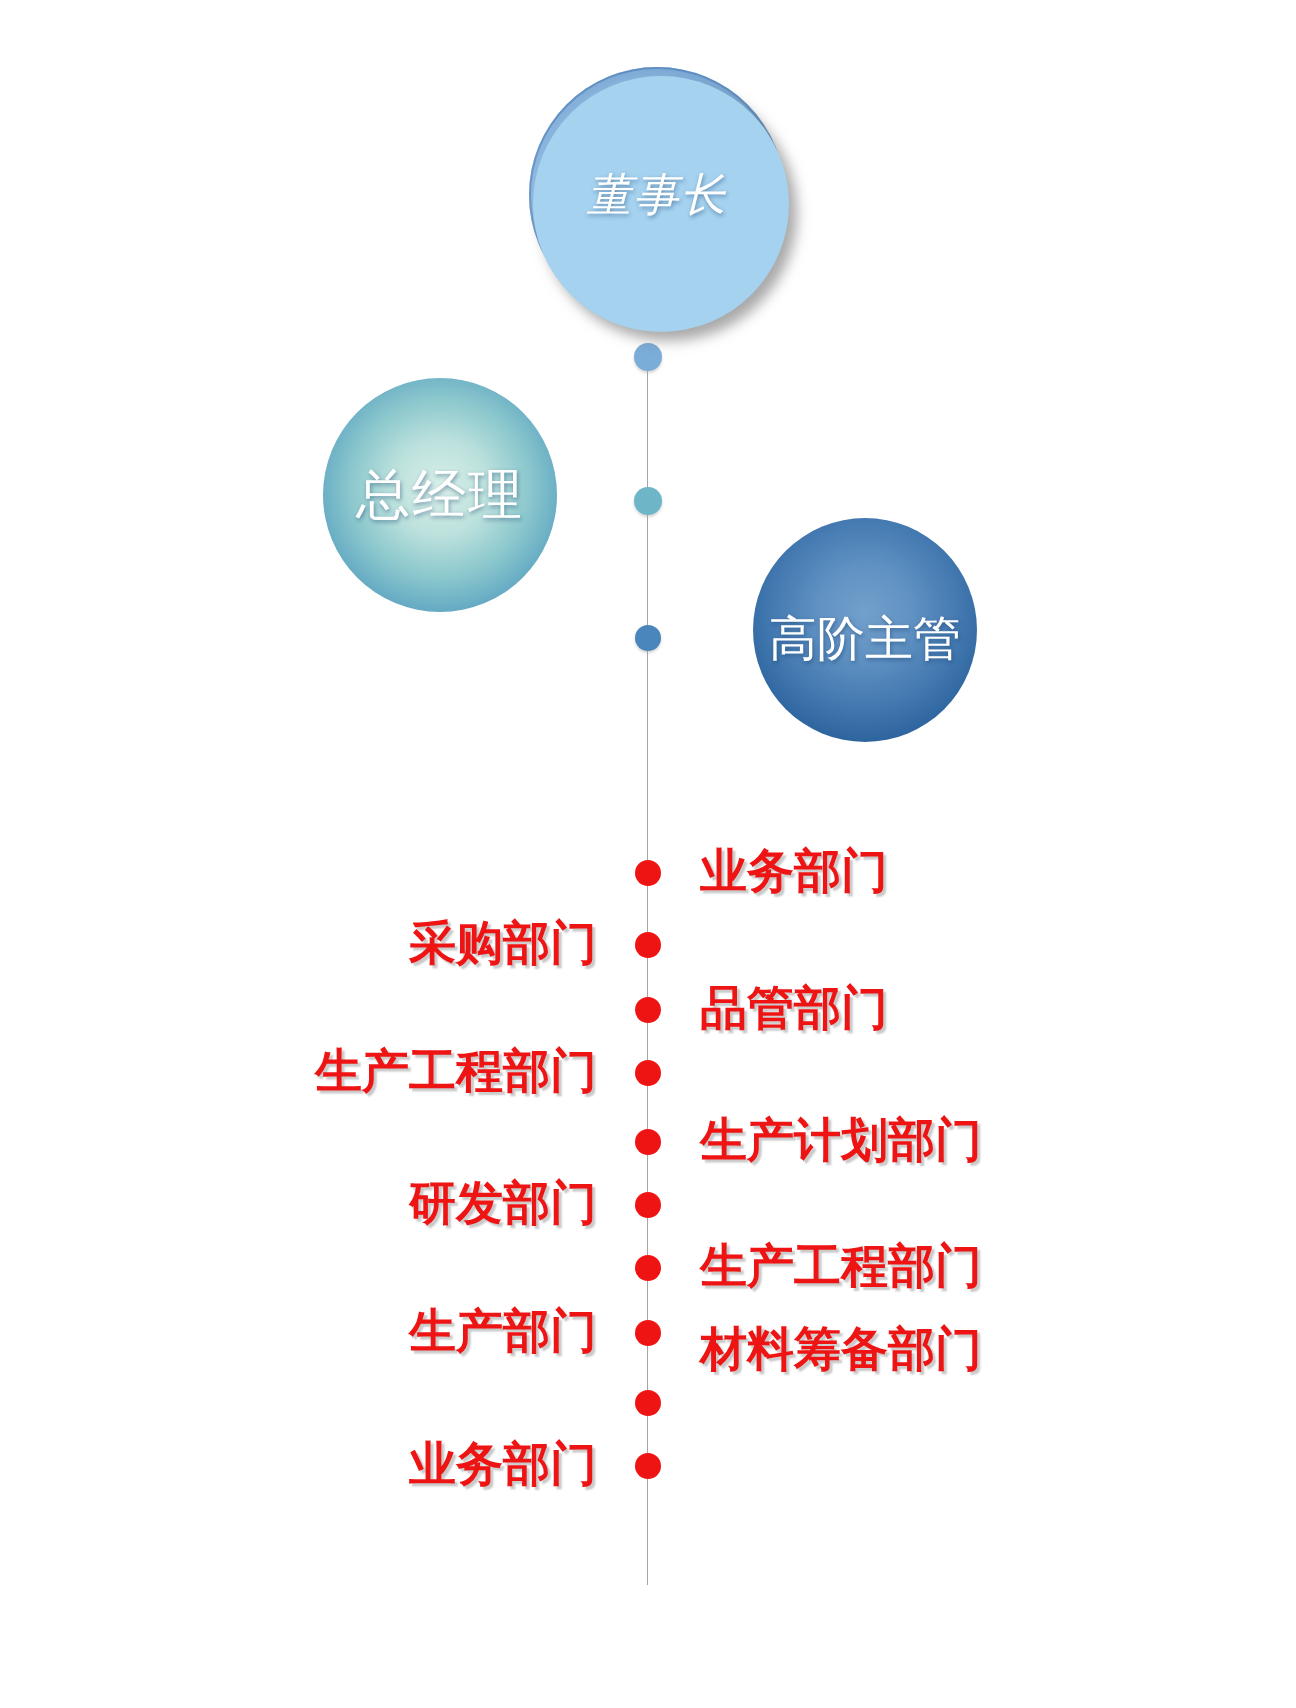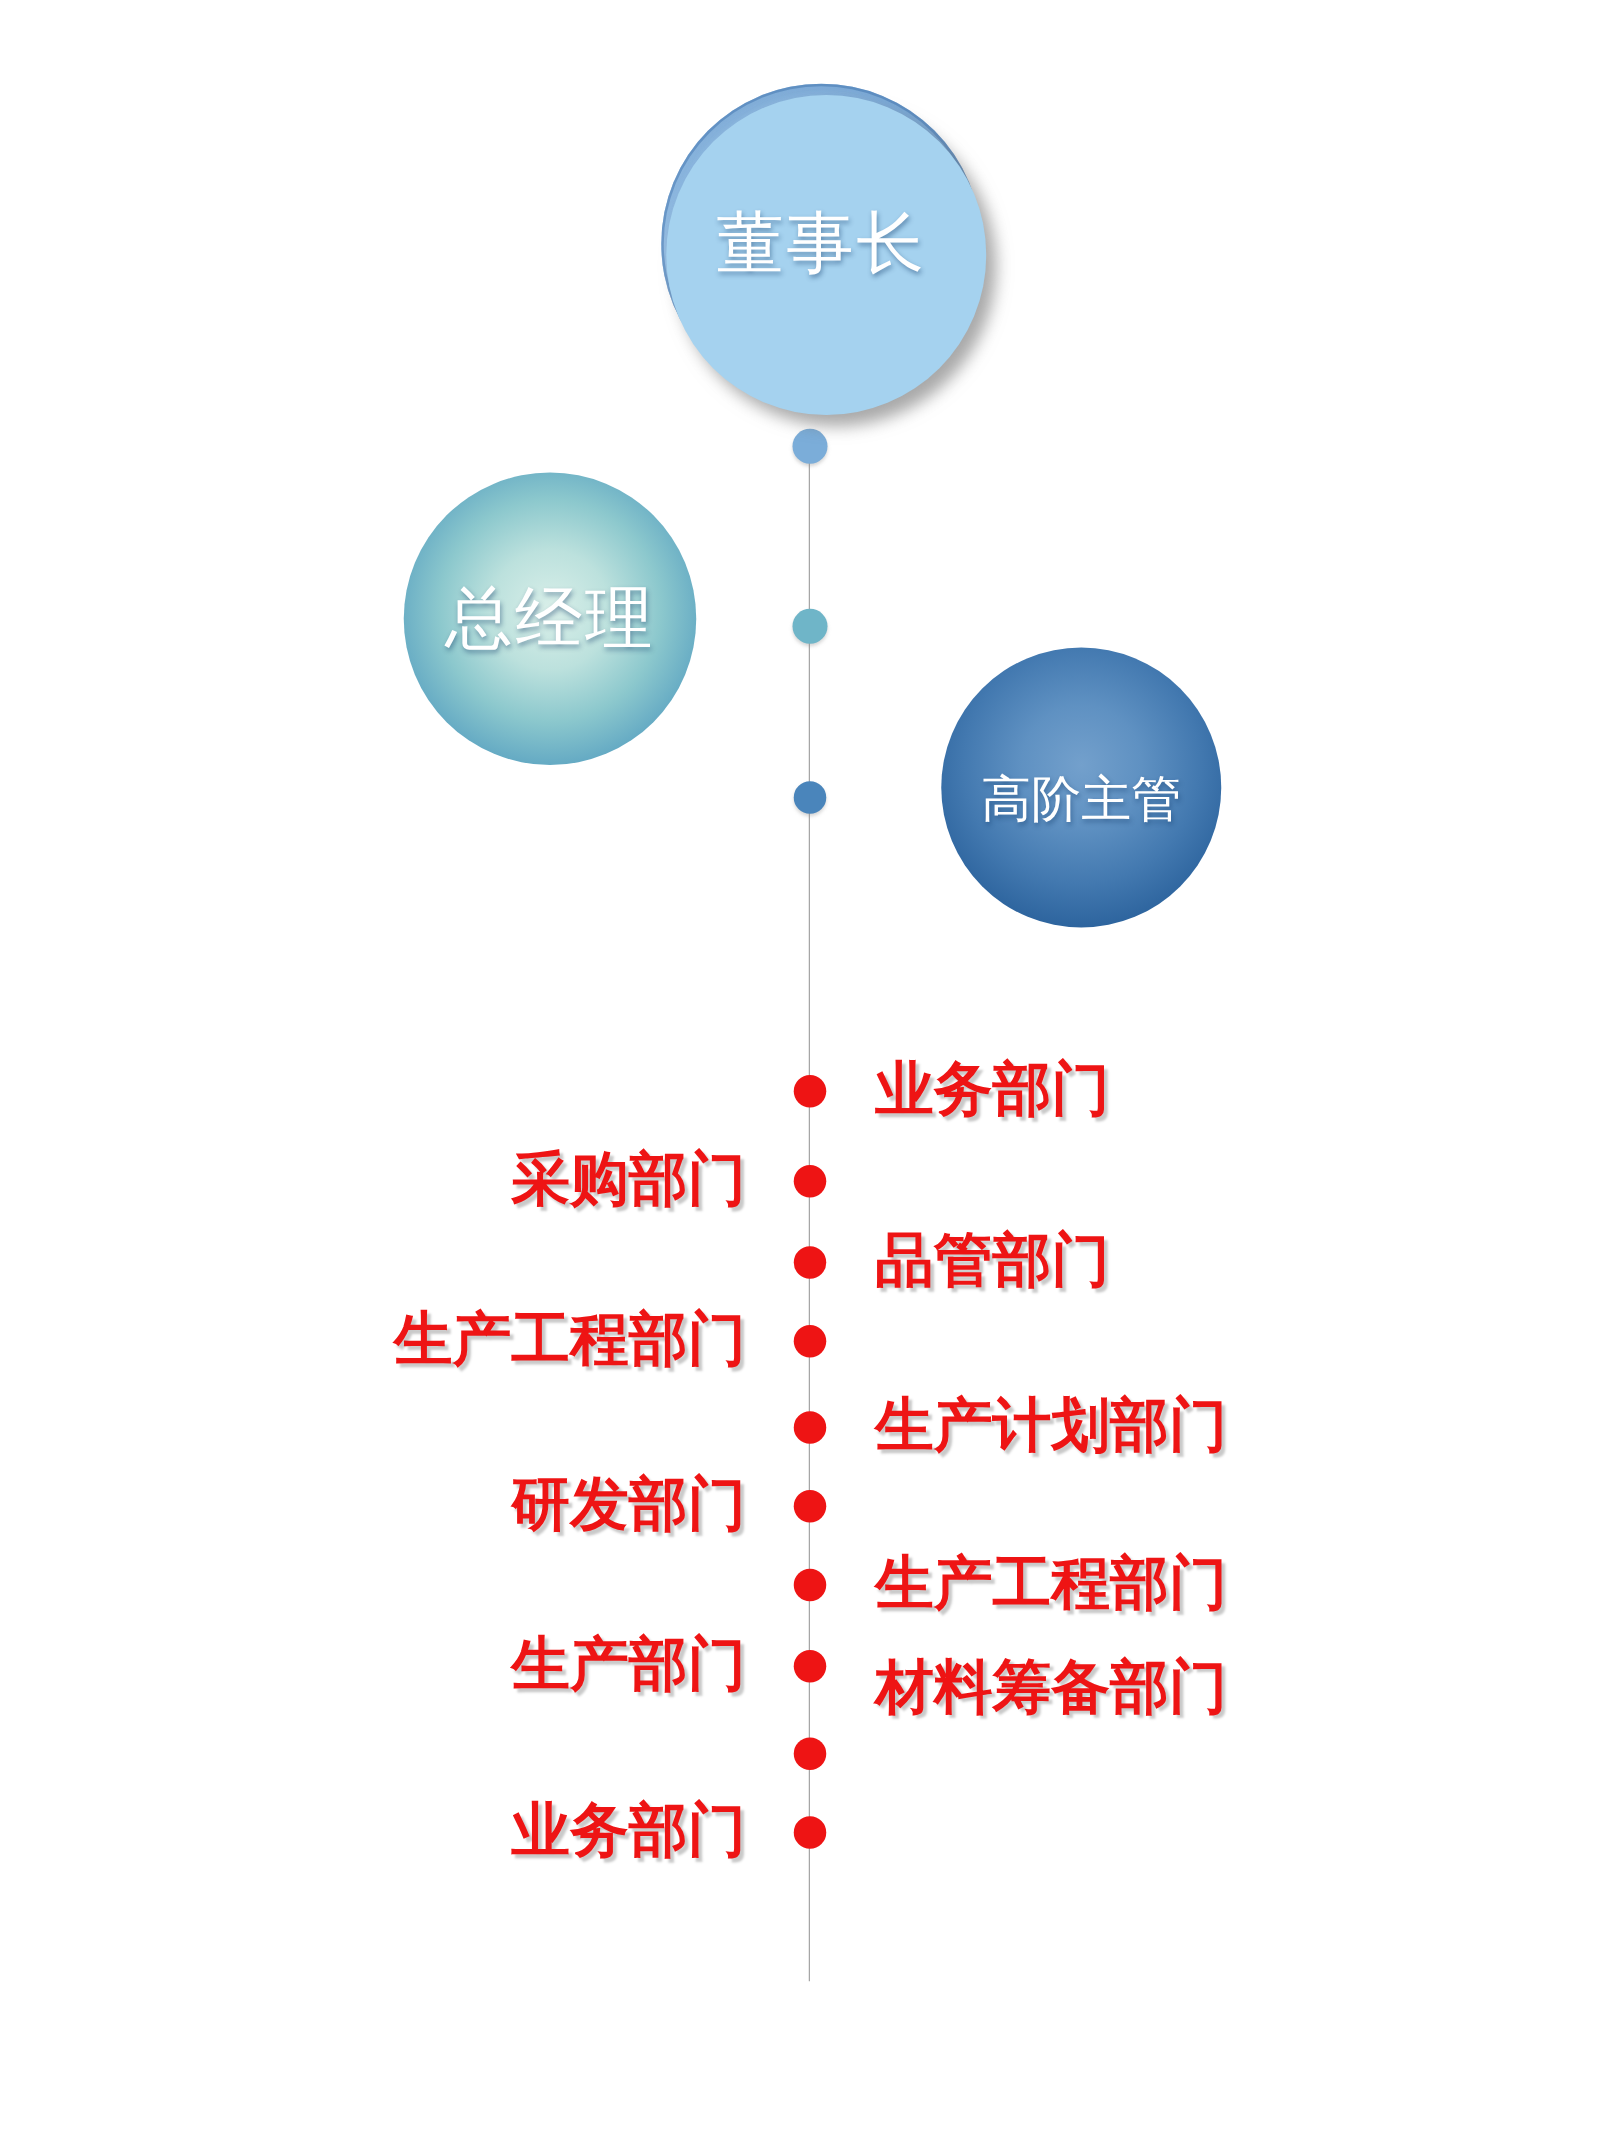--- a/index.html
+++ b/index.html
@@ -53,39 +53,39 @@
   .chairman::before {
     content: "";
     position: absolute;
     left: 0; top: 0; width: 100%; height: 100%;
     border-radius: 50%;
     background: #a5d2ef;
     transform: translate(4px, 9px);
     z-index: -1;
     box-shadow: 8px 9px 13px rgba(112, 112, 112, 0.6);
   }
-  .chairman span { font-size: 54px; letter-spacing: 2px; }
+  .chairman span { font-size: 45px; letter-spacing: 2px; font-style: italic; }
 
   .gm {
     left: 323px; top: 378px;
     width: 234px; height: 234px;
     background: radial-gradient(circle at 50% 47%,
       var(--gm-center, #d9efe9) 0%, #bce1dd 28%, #8cc8cd 52%,
       #62a8c3 74%, #4d8cba 90%, var(--gm-edge, #447fae) 100%);
   }
   .gm span { font-size: 54px; letter-spacing: 2px; }
 
   .senior {
     left: 753px; top: 518px;
     width: 224px; height: 224px;
     background: radial-gradient(circle at 50% 42%,
       var(--senior-center, #73a0cc) 0%, #5f91c2 28%, #4379b0 55%,
       #2c639d 77%, #1d5188 92%, var(--senior-edge, #1a4b7e) 100%);
   }
-  .senior span { font-size: 40px; padding-top: 18px; font-family: Liberation Serif, serif; }
+  .senior span { font-size: 48px; padding-top: 18px; font-family: Liberation Serif, serif; }
 
   
   .node {
     position: absolute;
     border-radius: 50%;
     z-index: 2;
     box-shadow: 0 2px 3px rgba(150, 150, 150, 0.4);
   }
   .node1 { left: 634px; top: 343px; width: 28px; height: 28px; background: var(--node1-blue, #7badd9); }
   .node2 { left: 634px; top: 487px; width: 28px; height: 28px; background: var(--node2-teal, #6fb5c8); }

